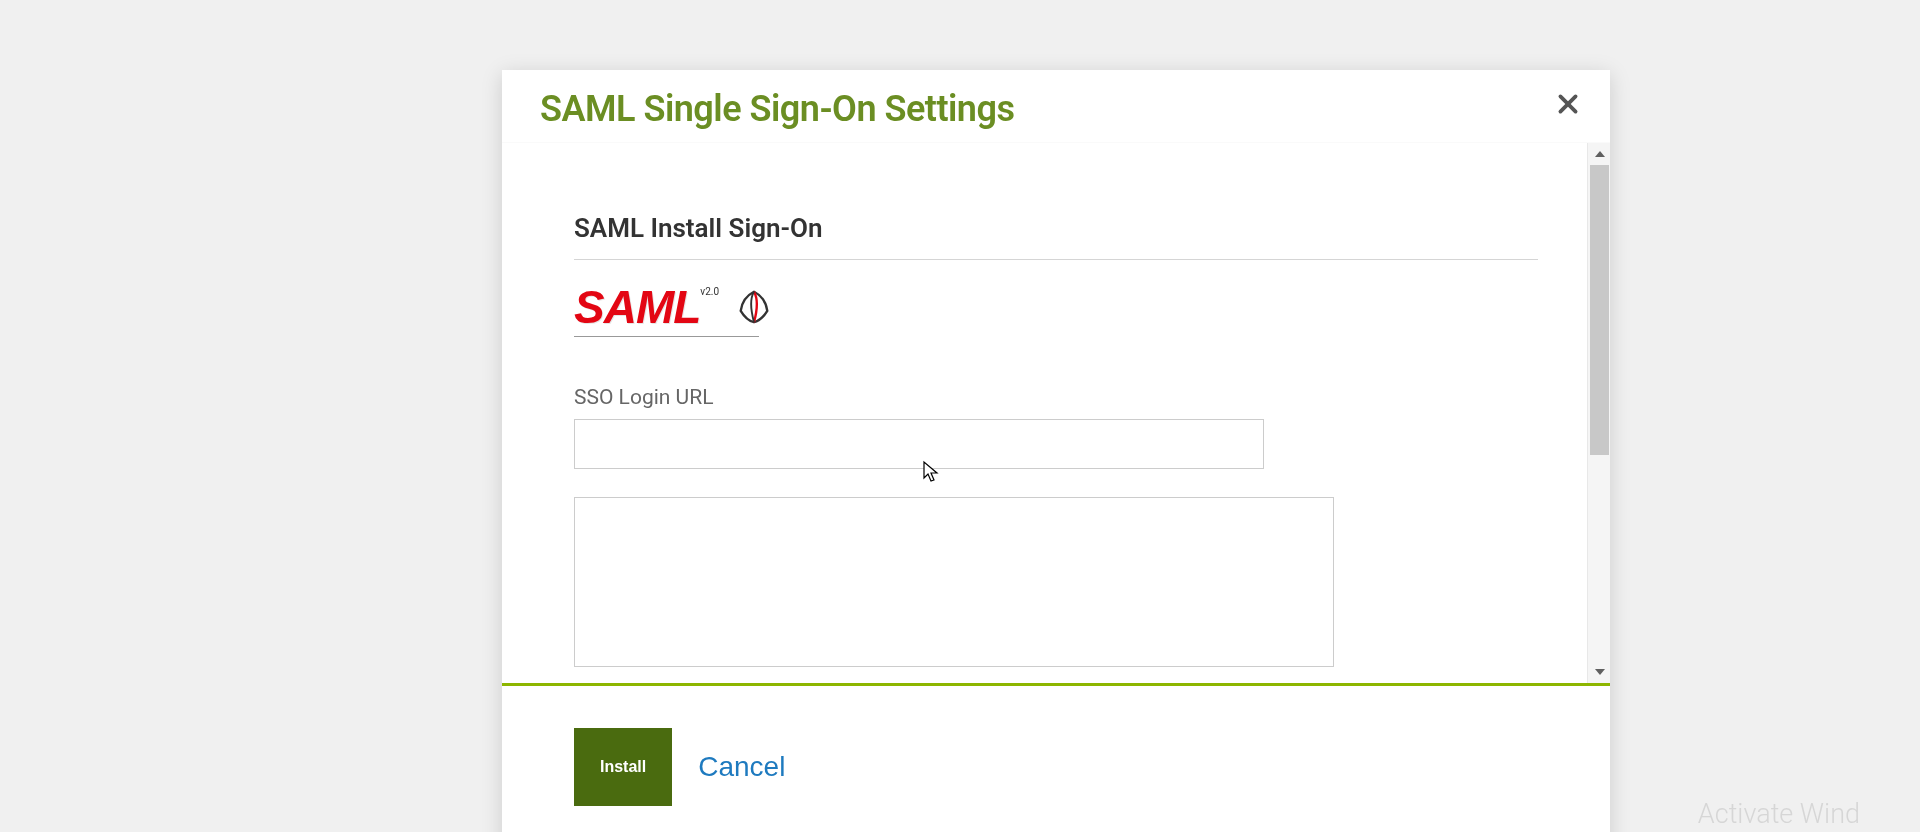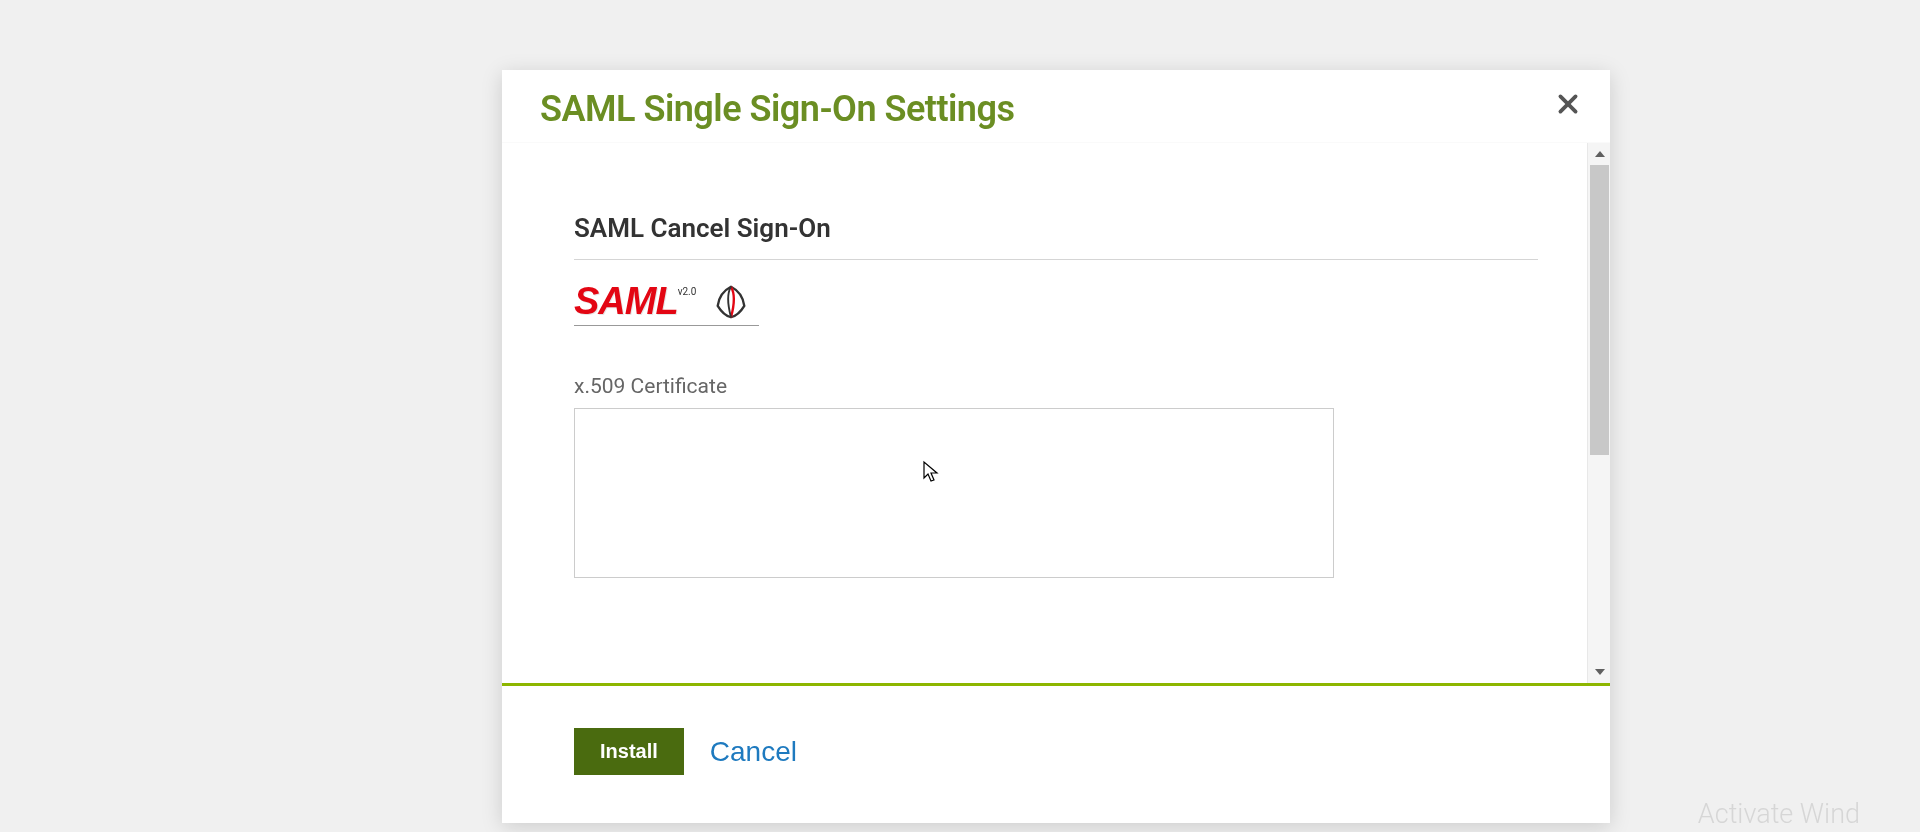--- a/index.html
+++ b/index.html
@@ -86,21 +86,21 @@
       margin-bottom: 48px;
     }
     
     .saml-logo {
       display: inline-flex;
       align-items: center;
       gap: 4px;
     }
     
     .saml-text {
-      font-size: 38px;
+      font-size: 46px;
       font-weight: 800;
       color: #e30613;
       font-style: italic;
       letter-spacing: -1px;
       font-family: Arial, sans-serif;
       text-shadow: 1px 1px 0 rgba(0,0,0,0.1);
     }
     
     .saml-v {
       font-size: 10px;
@@ -206,22 +206,22 @@
       padding: 32px 72px 48px 72px;
       display: flex;
       align-items: center;
       gap: 26px;
     }
     
     .btn-install {
       background: #4a6b0f;
       color: #fff;
       border: none;
-      padding: 12px 26px;
-      font-size: 20px;
+      padding: 30px 26px;
+      font-size: 16px;
       font-weight: 600;
       cursor: pointer;
       text-align: center;
     }
     
     .btn-cancel {
       background: transparent;
       color: #1e7abf;
       border: none;
       font-size: 28px;
@@ -260,39 +260,42 @@
         <line x1="5" y1="5" x2="19" y2="19"></line>
         <line x1="19" y1="5" x2="5" y2="19"></line>
       </svg>
     </div>
   </div>
 
   <div class="modal-body-wrapper">
 
     <div class="modal-body">
 
-      <h2 class="section-title">SAML Cancel Sign-On</h2>
+      <h2 class="section-title">SAML Install Sign-On</h2>
       <div class="divider"></div>
 
       <div class="logo-container">
         <div class="saml-logo">
           <span class="saml-text">SAML</span>
           <span class="saml-v">v2.0</span>
           <svg class="saml-icon" viewBox="0 0 40 40">
             <path d="M 20 4 Q 32 10 34 24 Q 28 34 20 36 Q 12 34 6 24 Q 8 10 20 4 Z" fill="none" stroke="#333" stroke-width="2.5"></path>
             <path d="M 20 4 Q 26 14 20 36" fill="none" stroke="#e30613" stroke-width="2.5"></path>
             <path d="M 20 4 Q 14 14 20 36" fill="none" stroke="#333" stroke-width="2"></path>
           </svg>
         </div>
         <div class="saml-underline"></div>
       </div>
 
-
       <div class="form-group">
-        <label class="form-label">x.509 Certificate</label>
+        <label class="form-label">SSO Login URL</label>
+        <input type="text" class="form-input" value="" style="">
+      </div>
+
+      <div class="form-group">
         <textarea class="form-textarea" style=""></textarea>
       </div>
 
     </div>
 
     <div class="scrollbar-track">
       <div class="scrollbar-arrow up">
         <svg width="10" height="6" viewBox="0 0 10 6">
             <path d="M 0 6 L 5 0 L 10 6 Z" fill="#606060"></path>
           </svg>

